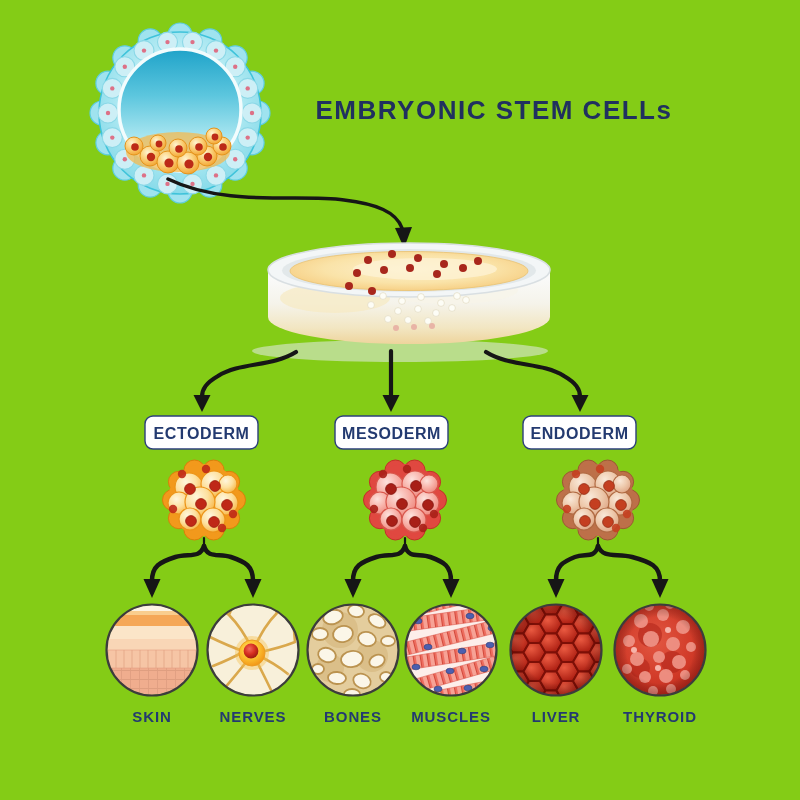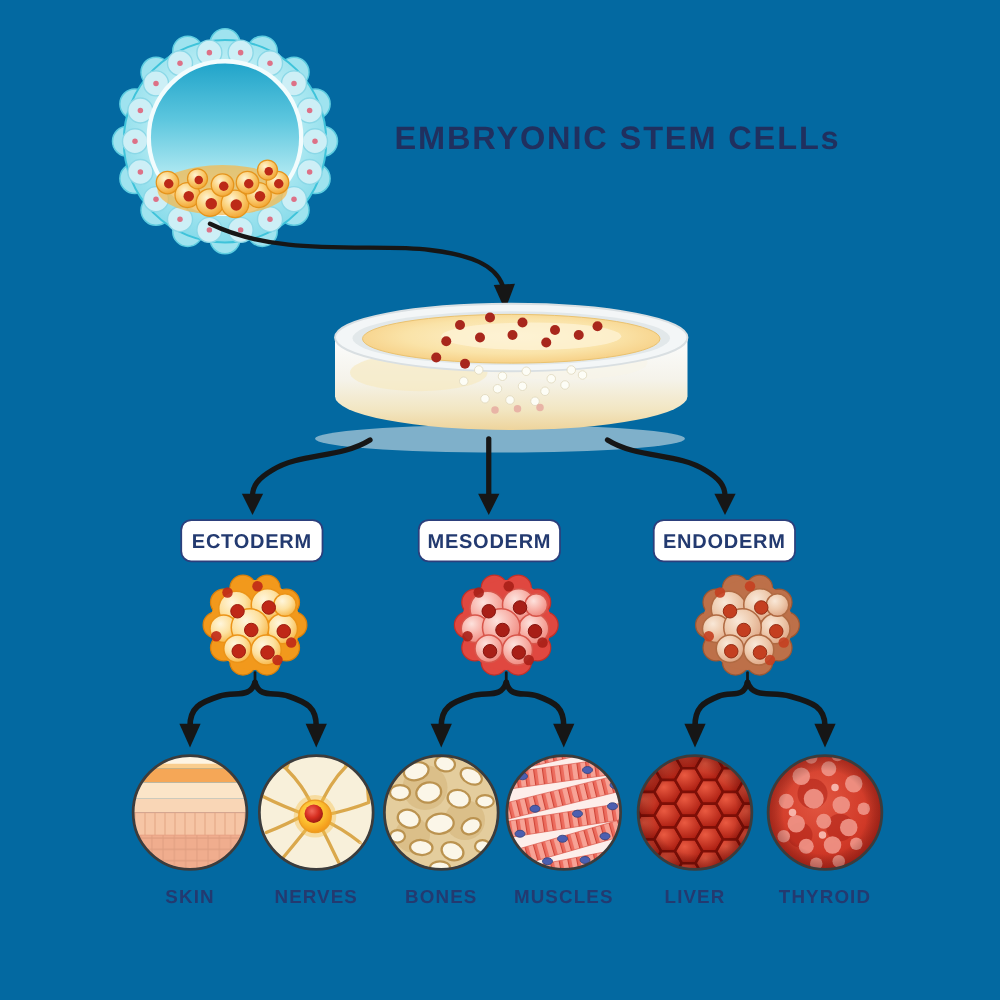--- a/index.html
+++ b/index.html
@@ -1,16 +1,16 @@
 <!DOCTYPE html>
 <html><head>
 <meta charset="utf-8">
 <style>
   html,body{margin:0;padding:0;background:#ffffff;}
-  .stage{position:relative;width:800px;height:800px;background:#0369a1;overflow:hidden;
+  .stage{position:relative;width:800px;height:800px;background:#84cc16;overflow:hidden;
          font-family:"Liberation Sans",sans-serif;}
   svg{display:block}
   .title-text{font-family:"Liberation Sans",sans-serif;font-weight:bold;font-size:26px;
               letter-spacing:1.5px;fill:#20305f;}
   .box-text{font-family:"Liberation Sans",sans-serif;font-weight:bold;font-size:16px;
             letter-spacing:.6px;fill:#233a70;}
   .tissue-text{font-family:"Liberation Sans",sans-serif;font-weight:bold;font-size:15px;
                letter-spacing:.9px;fill:#233a70;}
   .germ-box{fill:#ffffff;stroke:#2c3f7c;stroke-width:1.4;}
   .arrow{fill:none;stroke:#161616;stroke-linecap:round;}

